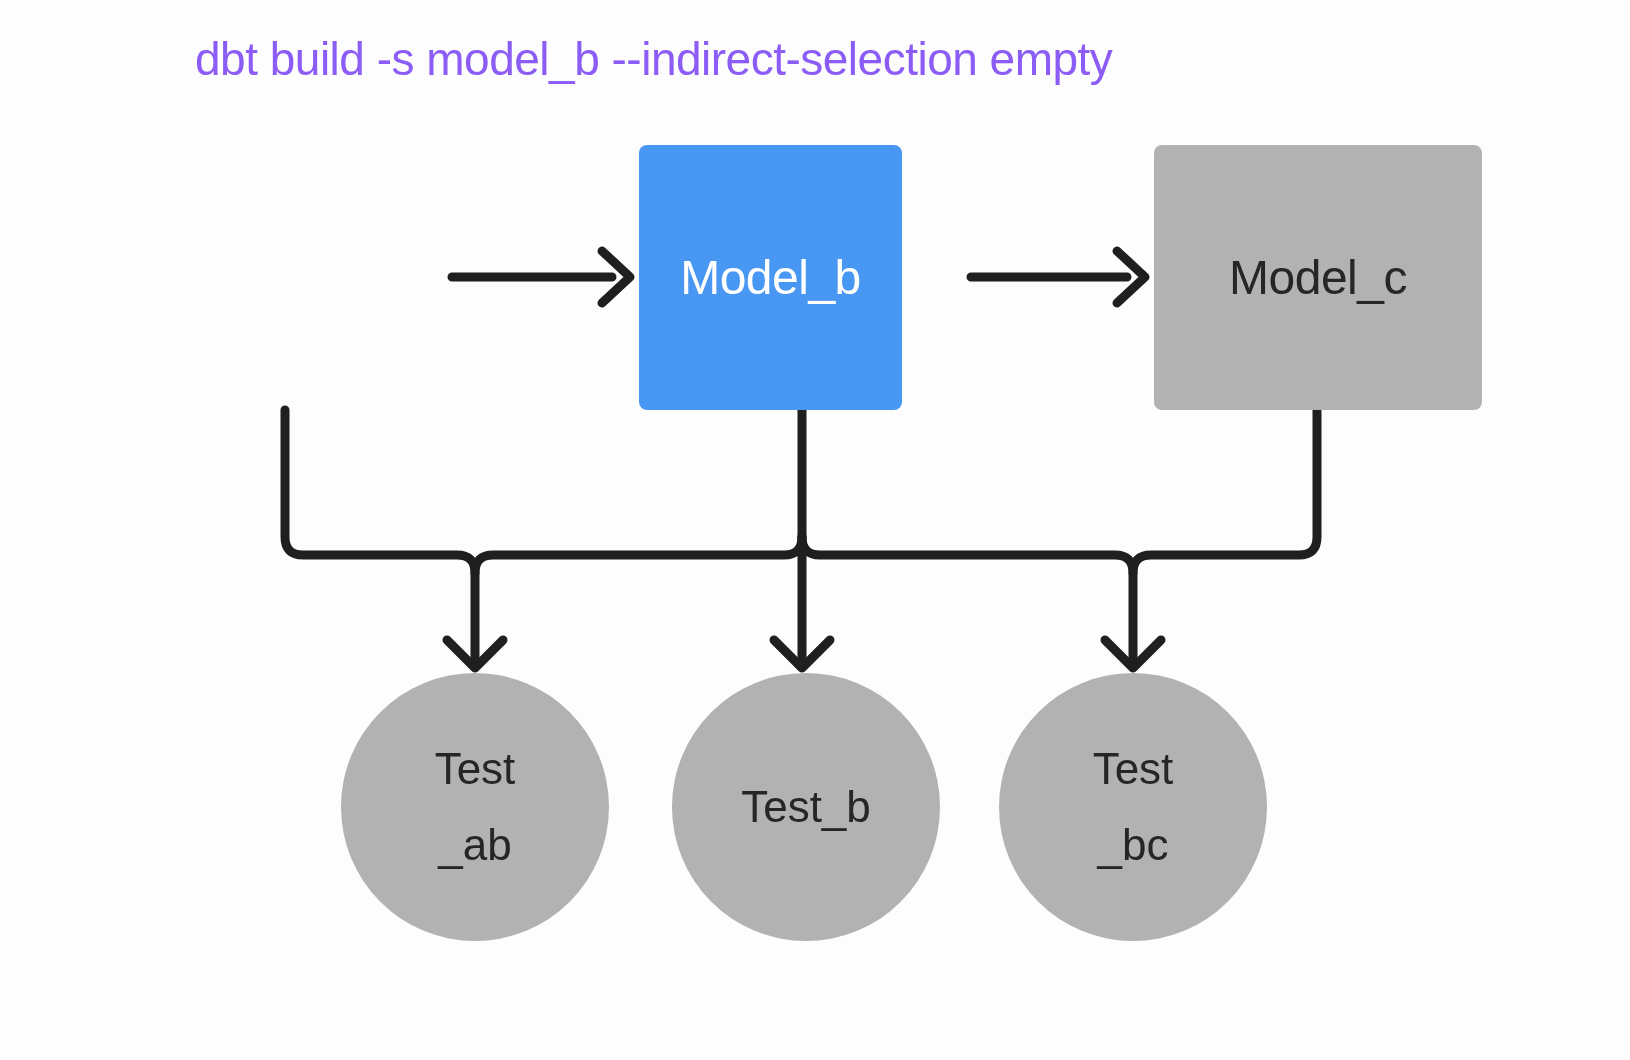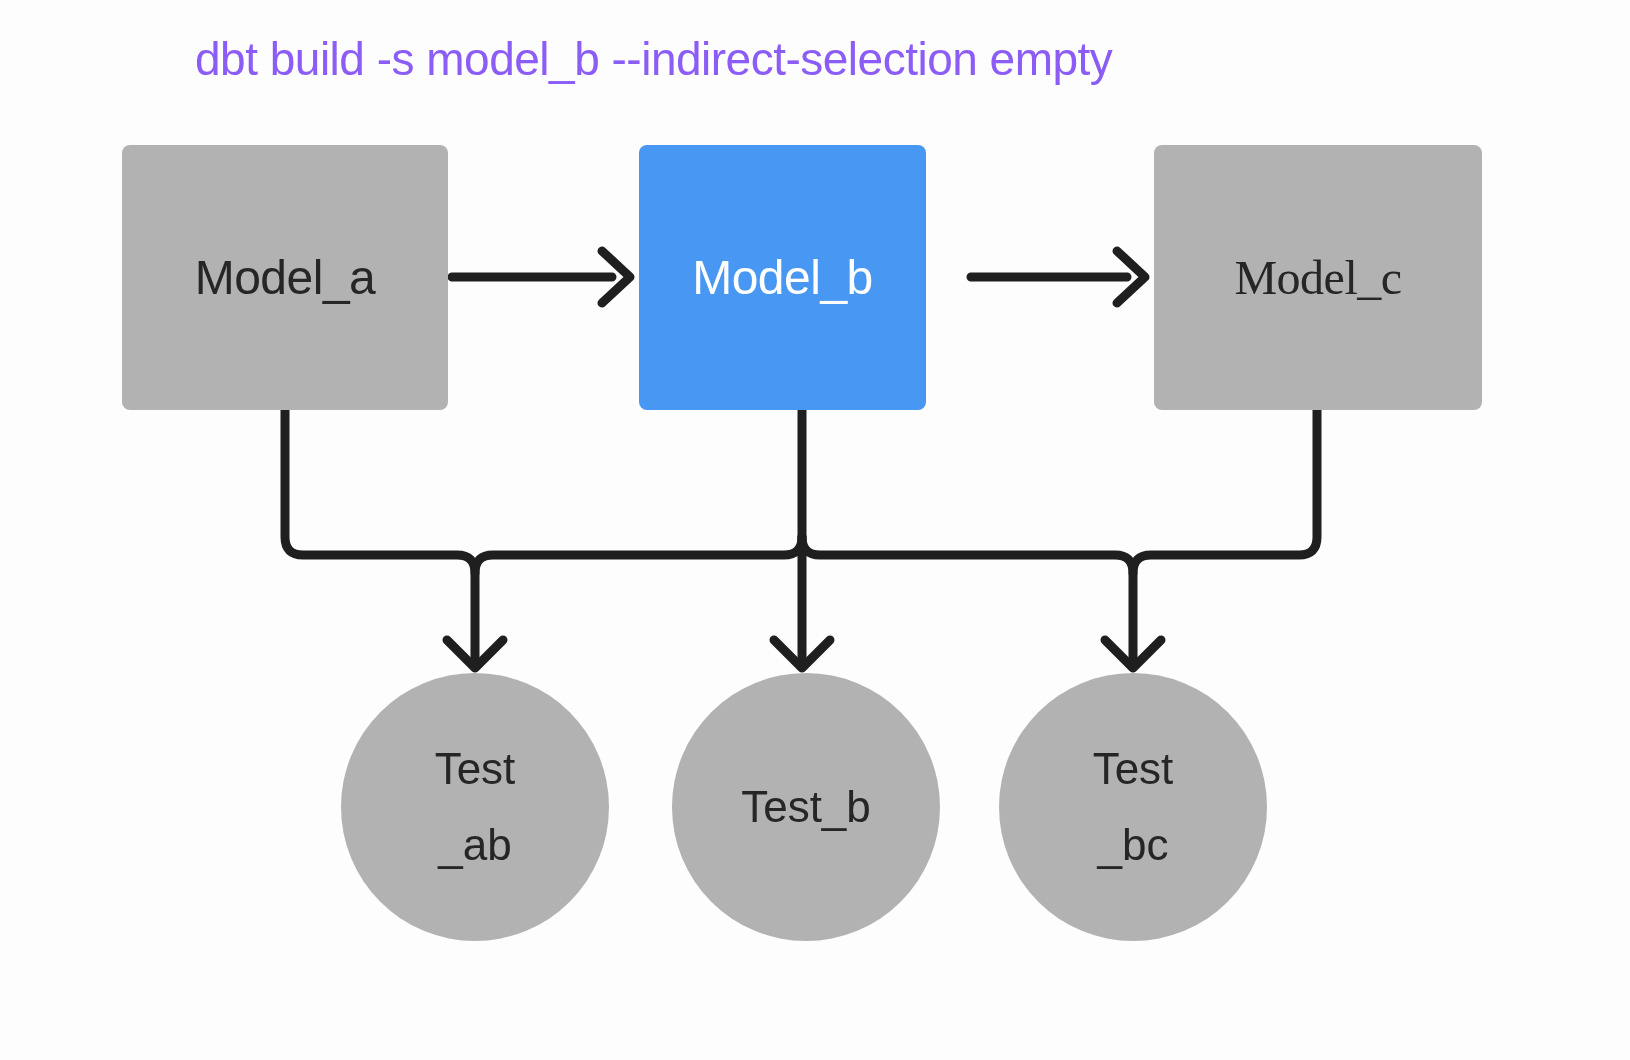--- a/index.html
+++ b/index.html
@@ -38,22 +38,22 @@
     top:145px;
     width:326px;height:265px;
     background:#b2b2b2;
     border-radius:8px;
     display:flex;align-items:center;justify-content:center;
     font-size:48px;
     color:#262626;
     letter-spacing:-0.5px;
   }
   .model.m-a{left:122px;}
-  .model.m-b{left:639px;width:287px;background:#4897f2;color:#ffffff;}
-  .model.m-c{left:1154px;width:328px;font-family:Liberation Serif, serif;}
+  .model.m-b{left:639px;width:263px;background:#4897f2;color:#ffffff;}
+  .model.m-c{left:1154px;width:328px;}
   .test{
     position:absolute;
     top:673px;
     width:268px;height:268px;
     background:#b2b2b2;
     border-radius:50%;
     display:flex;flex-direction:column;align-items:center;justify-content:center;
     font-size:44px;
     color:#262626;
     text-align:center;
@@ -84,23 +84,20 @@
 
     <path d="M802 537 Q802 555 820 555 L1115 555 Q1133 555 1133 573 L1133 662"></path>
 
     <path d="M1317 410 L1317 537 Q1317 555 1299 555 L1151 555 Q1133 555 1133 573"></path>
 
     <path d="M447 640 L475 668 L503 640"></path>
     <path d="M774 640 L802 668 L830 640"></path>
     <path d="M1105 640 L1133 668 L1161 640"></path>
   </svg>
 
-  <div class="model m-a">
-    <span>Model_a</span>
-  </div>
 
   <div class="model m-b">
     <span>Model_b</span>
   </div>
 
   <div class="model m-c">
     <span>Model_c</span>
   </div>
 
   <div class="test t-ab">

